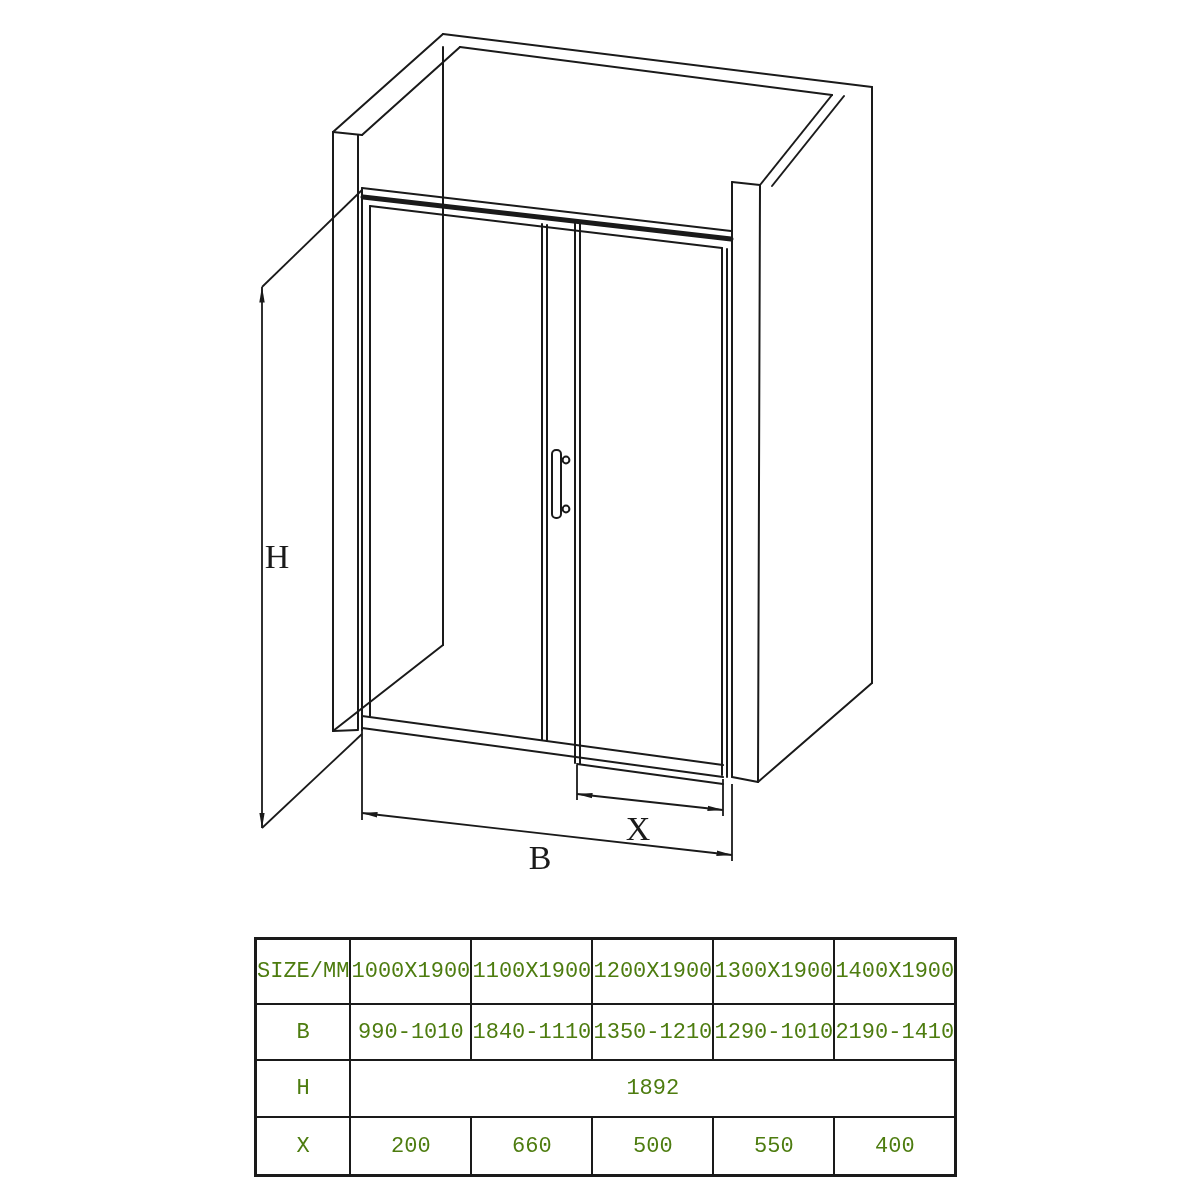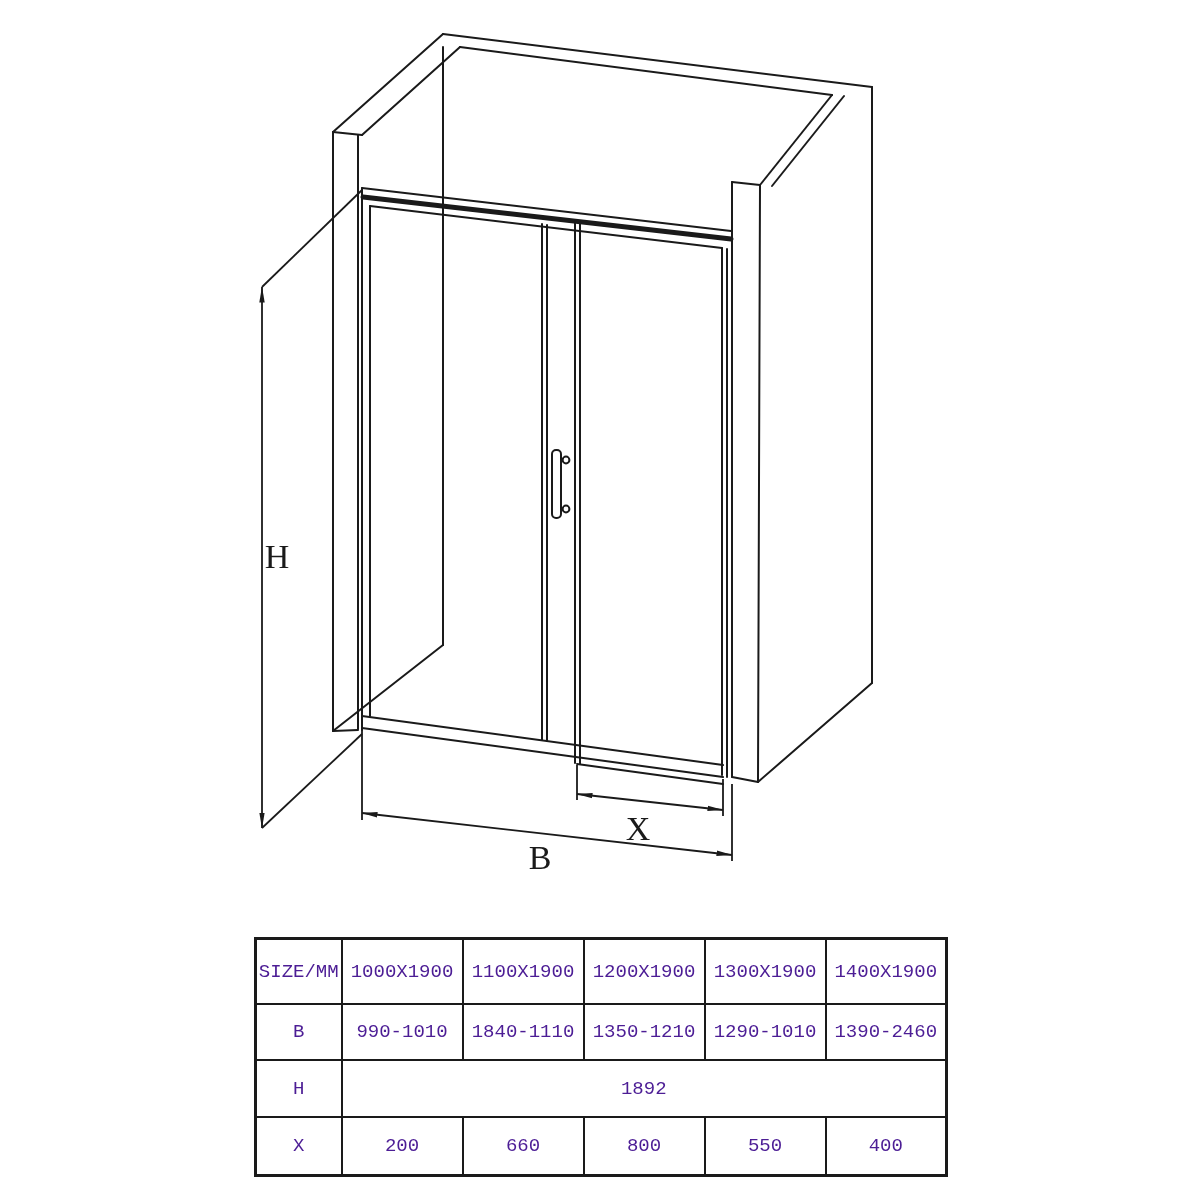--- a/index.html
+++ b/index.html
@@ -3,21 +3,21 @@
 <meta charset="utf-8">
 <style>
   html,body{margin:0;padding:0;background:#ffffff;}
   #canvas{position:relative;width:1200px;height:1200px;background:#ffffff;overflow:hidden;
           font-family:"Liberation Sans",sans-serif;}
   #drawing{position:absolute;left:0;top:0;}
   svg text{font-family:"Liberation Serif",serif;font-size:34px;fill:#1a1a1a;}
   .table-wrap{position:absolute;left:254px;top:937px;}
   table.size-table{border-collapse:collapse;table-layout:fixed;background:#ffffff;}
   table.size-table td{border:2px solid #1a1a1a;text-align:center;vertical-align:middle;
-      font-family:"Liberation Mono","DejaVu Sans Mono",monospace;font-size:19px;color:#4c1d95;
+      font-family:"Liberation Mono","DejaVu Sans Mono",monospace;font-size:22px;color:#4d7c0f;
       padding:0;overflow:hidden;white-space:nowrap;}
   table.size-table{border:3px solid #1a1a1a;}
   .c-label{width:86px;}
   .c-data{width:121px;}
   .r1 td{height:63px;}
   .r2 td{height:54px;}
   .r3 td{height:55px;}
   .r4 td{height:56px;}
 </style>
 </head>
@@ -128,30 +128,30 @@
         <td>1200X1900</td>
         <td>1300X1900</td>
         <td>1400X1900</td>
       </tr>
       <tr class="r2">
         <td>B</td>
         <td>990-1010</td>
         <td>1840-1110</td>
         <td>1350-1210</td>
         <td>1290-1010</td>
-        <td>1390-2460</td>
+        <td>2190-1410</td>
       </tr>
       <tr class="r3">
         <td>H</td>
         <td colspan="5">1892</td>
       </tr>
       <tr class="r4">
         <td>X</td>
         <td>200</td>
         <td>660</td>
-        <td>800</td>
+        <td>500</td>
         <td>550</td>
         <td>400</td>
       </tr>
     </tbody>
       </table>
   </div>
 </div>
 
 </body></html>

